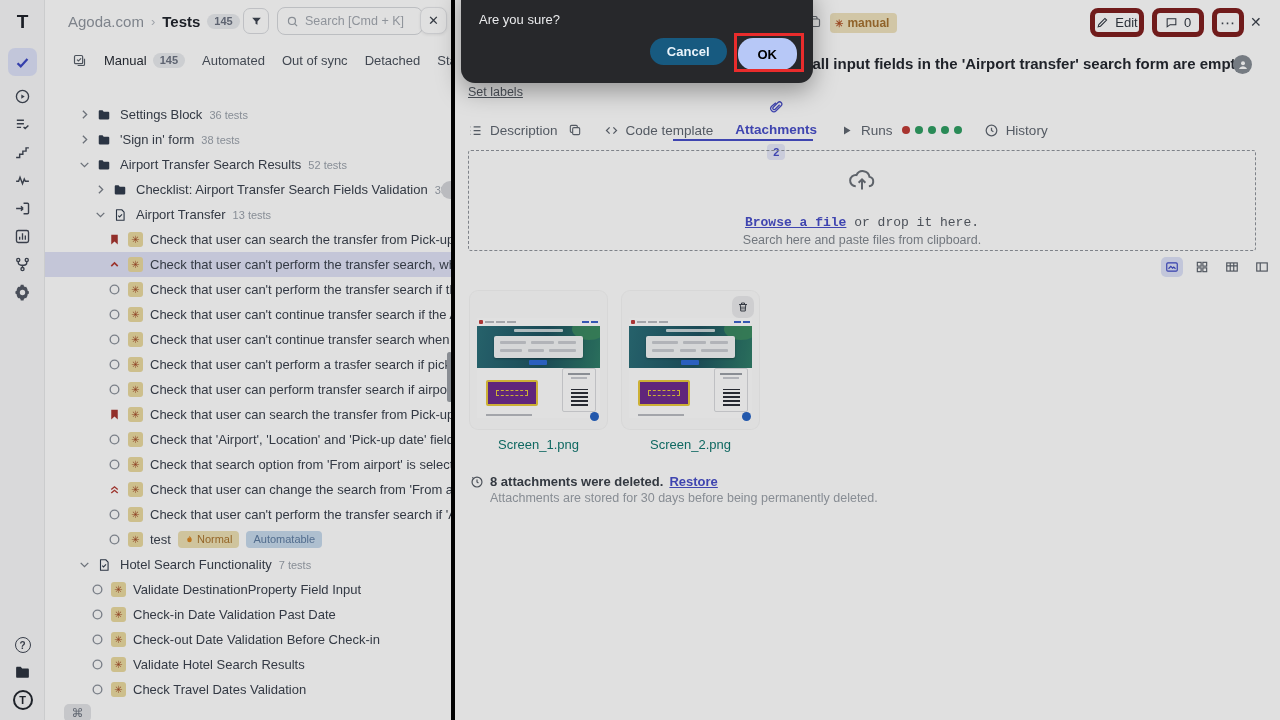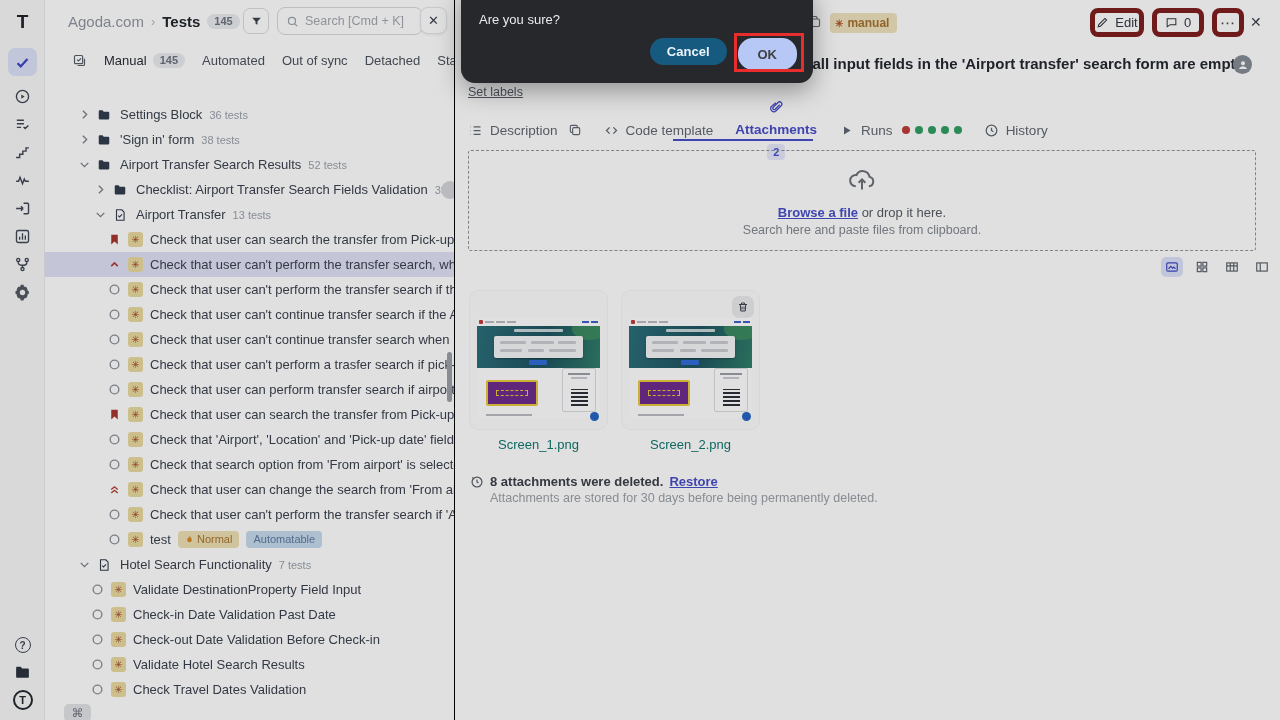--- a/index.html
+++ b/index.html
@@ -10,21 +10,21 @@
   
   .rail { position:absolute; left:0; top:0; width:45px; height:720px; background:#f7f7f8; border-right:1px solid #e7e8ea; z-index:2; }
   .rail .logo-top { position:absolute; left:0; top:8px; width:45px; height:28px; display:flex; align-items:center; justify-content:center; font-weight:bold; font-size:19px; color:#1d2129; }
   .rail-item { position:absolute; left:8px; width:29px; height:26px; display:flex; align-items:center; justify-content:center; color:#3f4653; border-radius:7px; }
   .rail-item svg { width:17px; height:17px; }
   .rail-item.active { background:#dde2f8; color:#3b47c4; height:28px; }
   .help-ring { width:16px; height:16px; border:1.6px solid #3f4653; border-radius:50%; font-size:10px; font-weight:bold; color:#3f4653; display:flex; align-items:center; justify-content:center; }
   .logo-ring { width:20px; height:20px; border:2px solid #22262e; border-radius:50%; font-size:11px; font-weight:bold; color:#22262e; display:flex; align-items:center; justify-content:center; }
 
   
-  .tree-panel { position:absolute; left:45px; top:0; width:410px; height:720px; background:#fff; border-right:1px solid #000000; overflow:hidden; }
+  .tree-panel { position:absolute; left:45px; top:0; width:410px; height:720px; background:#fff; border-right:4px solid #000000; overflow:hidden; }
   .tp-head1 { position:absolute; left:0; top:0; width:100%; height:42px; display:flex; align-items:center; }
   .crumb { margin-left:23px; font-size:15px; color:#8f959e; display:flex; align-items:center; gap:7px; white-space:nowrap; }
   .crumb .sep { color:#b4b9c0; font-size:13px; }
   .crumb .cur { color:#20242c; font-weight:bold; }
   .pill { background:#e9ebee; color:#6a7180; border-radius:9px; font-size:11px; font-weight:600; padding:2px 7px; line-height:1; }
   .funnel-btn { position:absolute; left:198px; top:8px; width:26px; height:26px; border:1px solid #d9dbdf; border-radius:7px; background:#fff; display:flex; align-items:center; justify-content:center; }
   .funnel-btn svg { width:13px; height:13px; }
   .search-box { position:absolute; left:232px; top:7px; width:146px; height:28px; border:1px solid #d6d8dc; border-radius:8px; background:#fff; display:flex; align-items:center; padding:0 8px; gap:6px; }
   .search-box svg { width:13px; height:13px; flex:none; }
   .search-box input { border:none; outline:none; width:100%; font-size:12.5px; color:#333; font-family:"Liberation Sans",sans-serif; background:transparent; }
@@ -77,21 +77,21 @@
   .dtab.active { color:#474dc8; font-weight:600;flex-direction:column; }
   .tab-underline { position:absolute; left:218px; top:139px; width:140px; height:2px; background:#474dc8; }
   .num-badge { background:#e6e8fa; color:#474dc8; border-radius:4px; font-size:11px; font-weight:600; padding:2px 6px; }
   .runs-dots { display:flex; gap:5px; margin-left:2px; }
   .runs-dots i { width:8px; height:8px; border-radius:50%; display:block; }
   .copy-ic { color:#5f6670; display:flex; } .copy-ic svg{width:14px;height:14px;}
 
   .upload { position:absolute; left:13px; top:150px; width:788px; height:101px; border:1px dashed #8f949b; border-radius:3px; text-align:center; }
   .upload .cloud { margin-top:14px; color:#6a7078; }
   .upload .cloud svg { width:30px; height:30px; }
-  .up-l1 { font-size:13px; color:#555b64; margin-top:6px; }
+  .up-l1 { font-size:13px; color:#555b64; margin-top:16px;font-family:Liberation Mono, monospace; }
   .up-l1 a { color:#474dc8; font-weight:600; text-decoration:underline; }
   .up-l2 { font-size:12.5px; color:#81878f; margin-top:3px; }
 
   .view-modes { position:absolute; left:706px; top:257px; display:flex; gap:8px; align-items:center; }
   .vm { width:22px; height:20px; border-radius:5px; display:flex; align-items:center; justify-content:center; color:#5a616b; }
   .vm svg { width:14px; height:14px; }
   .vm.active { background:#dde2f8; color:#3b47c4; }
 
   .cards { position:absolute; left:15px; top:291px; display:flex; gap:15px; }
   .card { position:relative; width:137px; height:138px; background:#fdfdfd; border-radius:8px; box-shadow:0 0 0 1px rgba(0,0,0,.04); }
@@ -127,21 +127,21 @@
   .del-notice a { color:#474dc8; text-decoration:underline; }
   .del-info { position:absolute; left:35px; top:491px; font-size:12.5px; color:#9aa0a8; font-weight:400; }
 
   
   .backdrop { position:absolute; inset:0; background:rgba(12,14,18,.13); z-index:40; }
   .modal { position:absolute; left:461px; top:-14px; width:352px; height:97px; background:#27282b; border-radius:14px; box-shadow:0 8px 24px rgba(0,0,0,.35); z-index:50; }
   .modal .msg { position:absolute; left:18px; top:26px; font-size:13px; color:#e9eaec; }
   .modal .btns { position:absolute; right:16px; bottom:13px; display:flex; gap:11px; }
   .mbtn { height:27px; border-radius:15px; display:flex; align-items:center; justify-content:center; font-size:13px; font-weight:600; }
   .mbtn.cancel { background:#175a80; color:#eaf4fb; padding:0 17px; }
-  .mbtn.ok { background:#b7c8f7; color:#404040; padding:16px 20px; }
+  .mbtn.ok { background:#b7c8f7; color:#000000; padding:16px 20px; }
   .annot { position:absolute; left:734px; top:33px; width:70px; height:39px; border:3px solid #e92c2c; z-index:60; }
 </style>
 </head>
 <body>
 
 <div class="app">
 
   <div class="rail">
     <div class="logo-top">T</div>
     <div id="rail-items">

